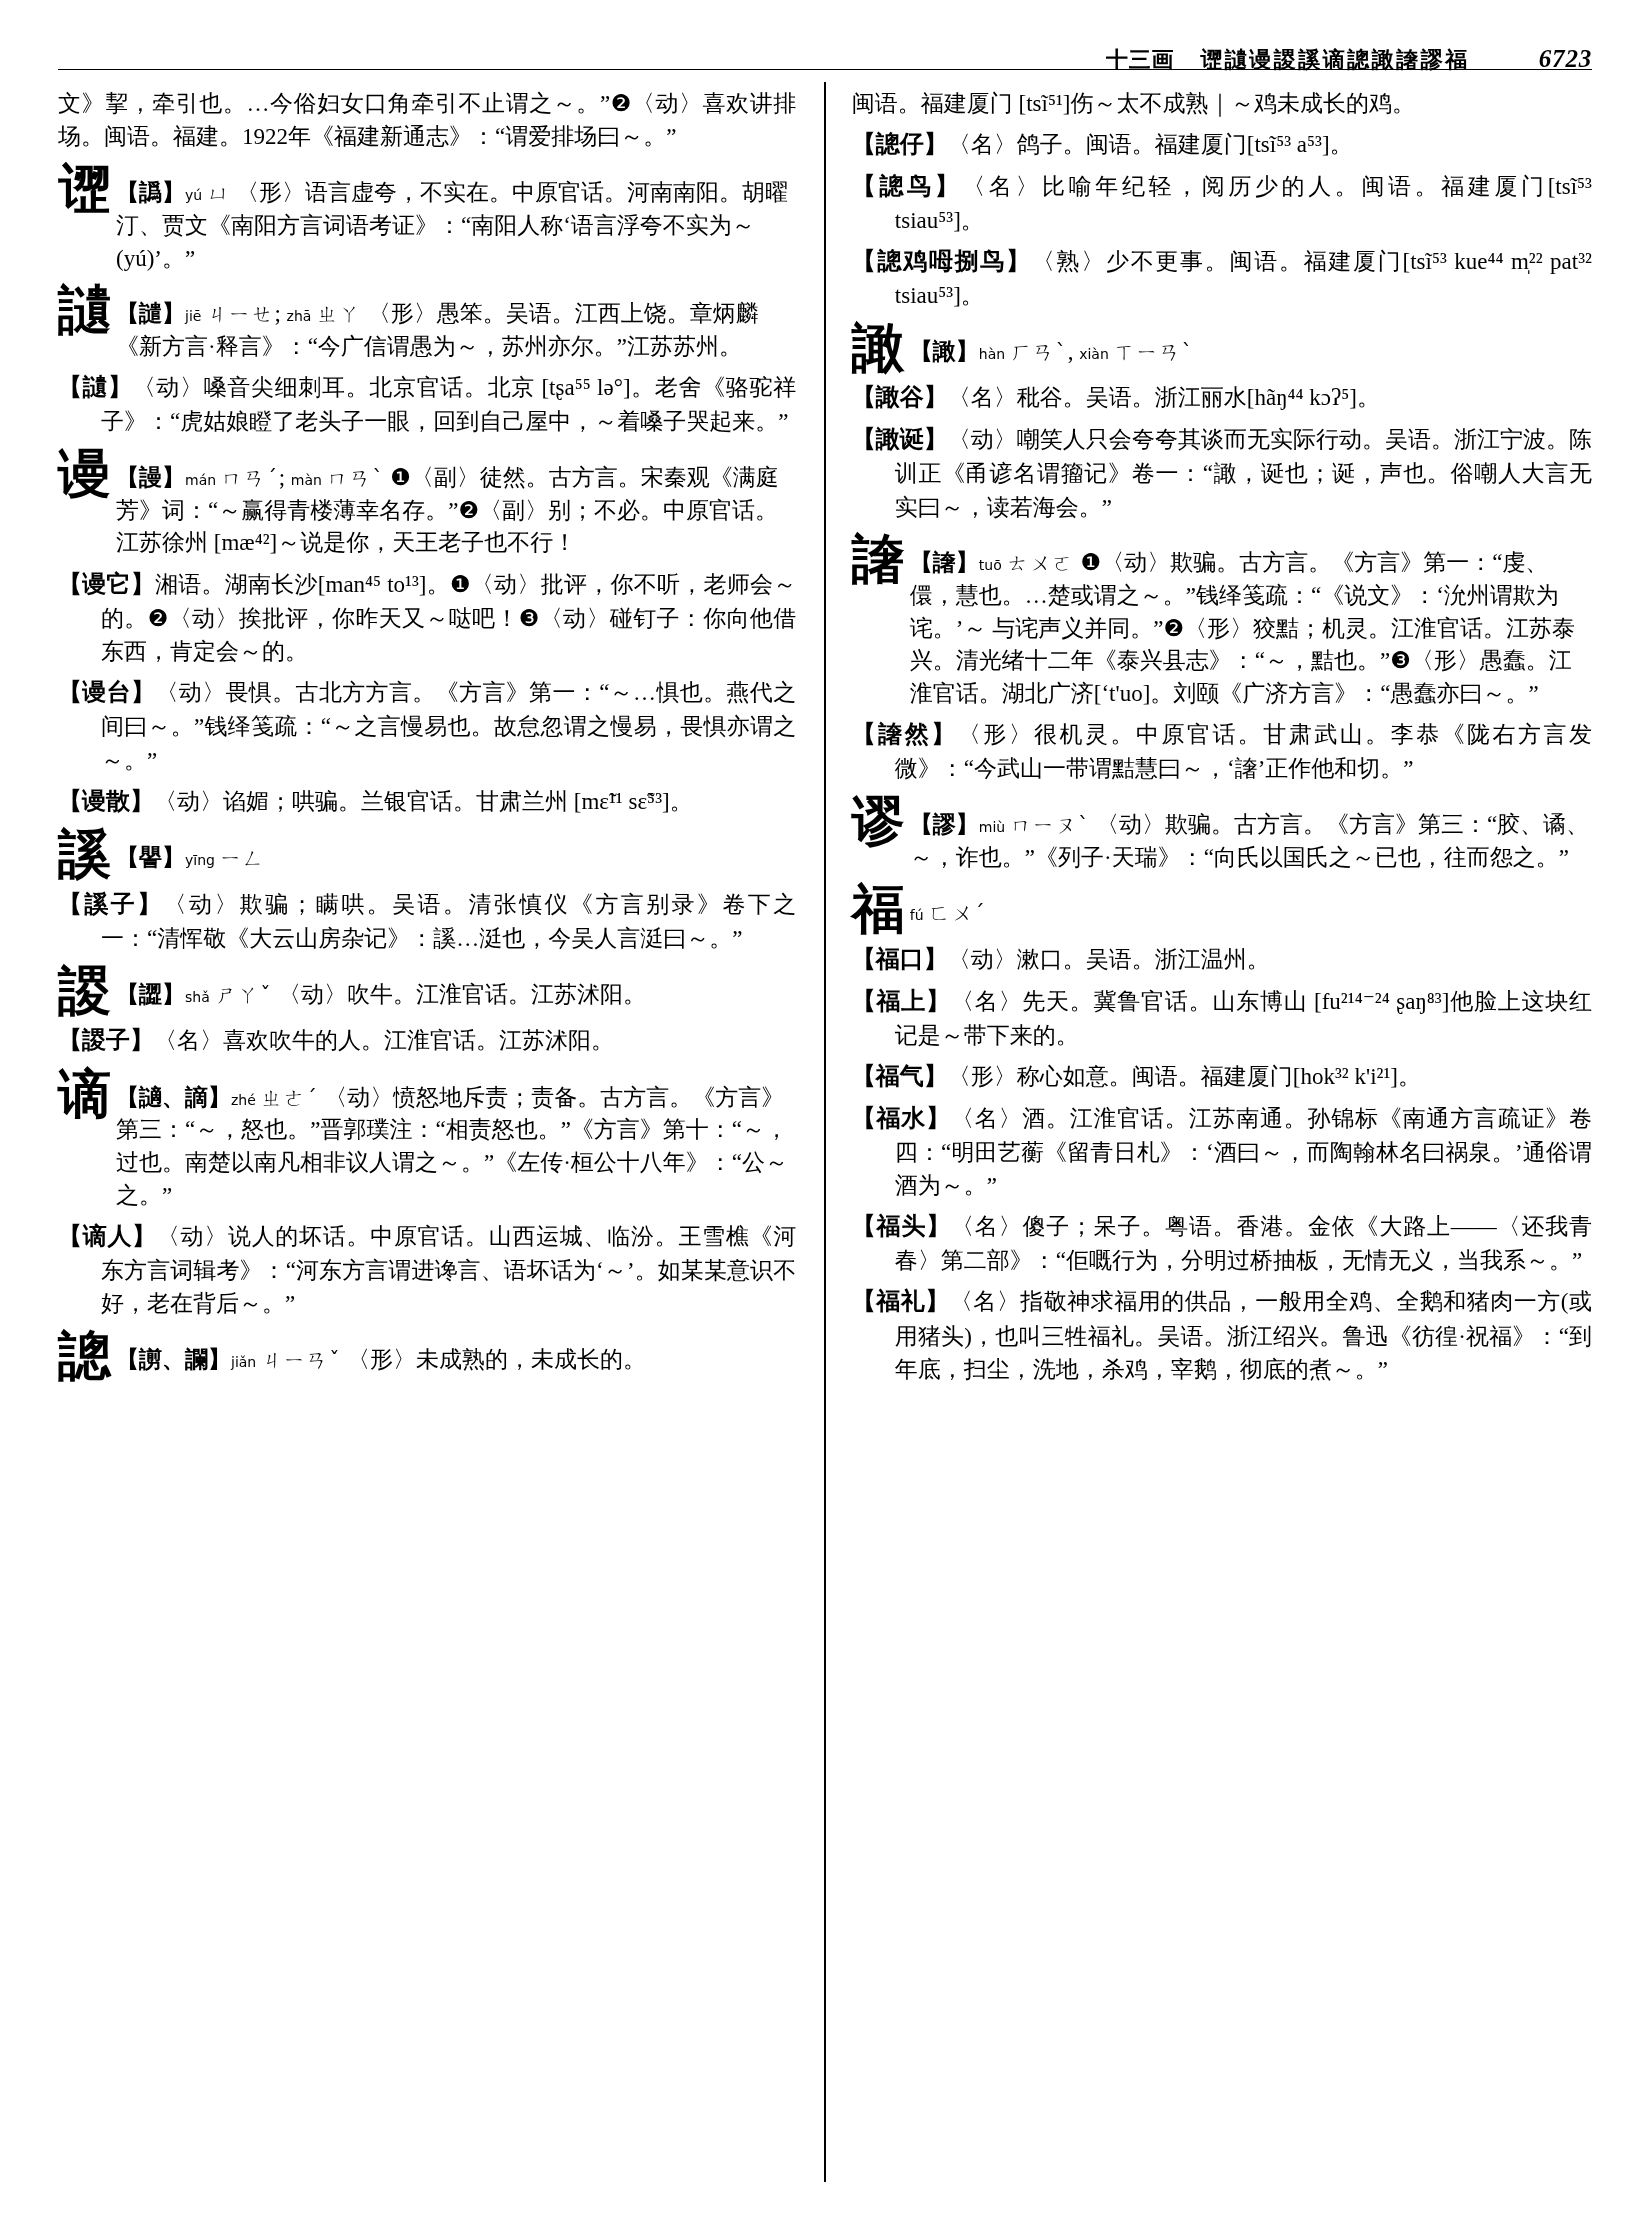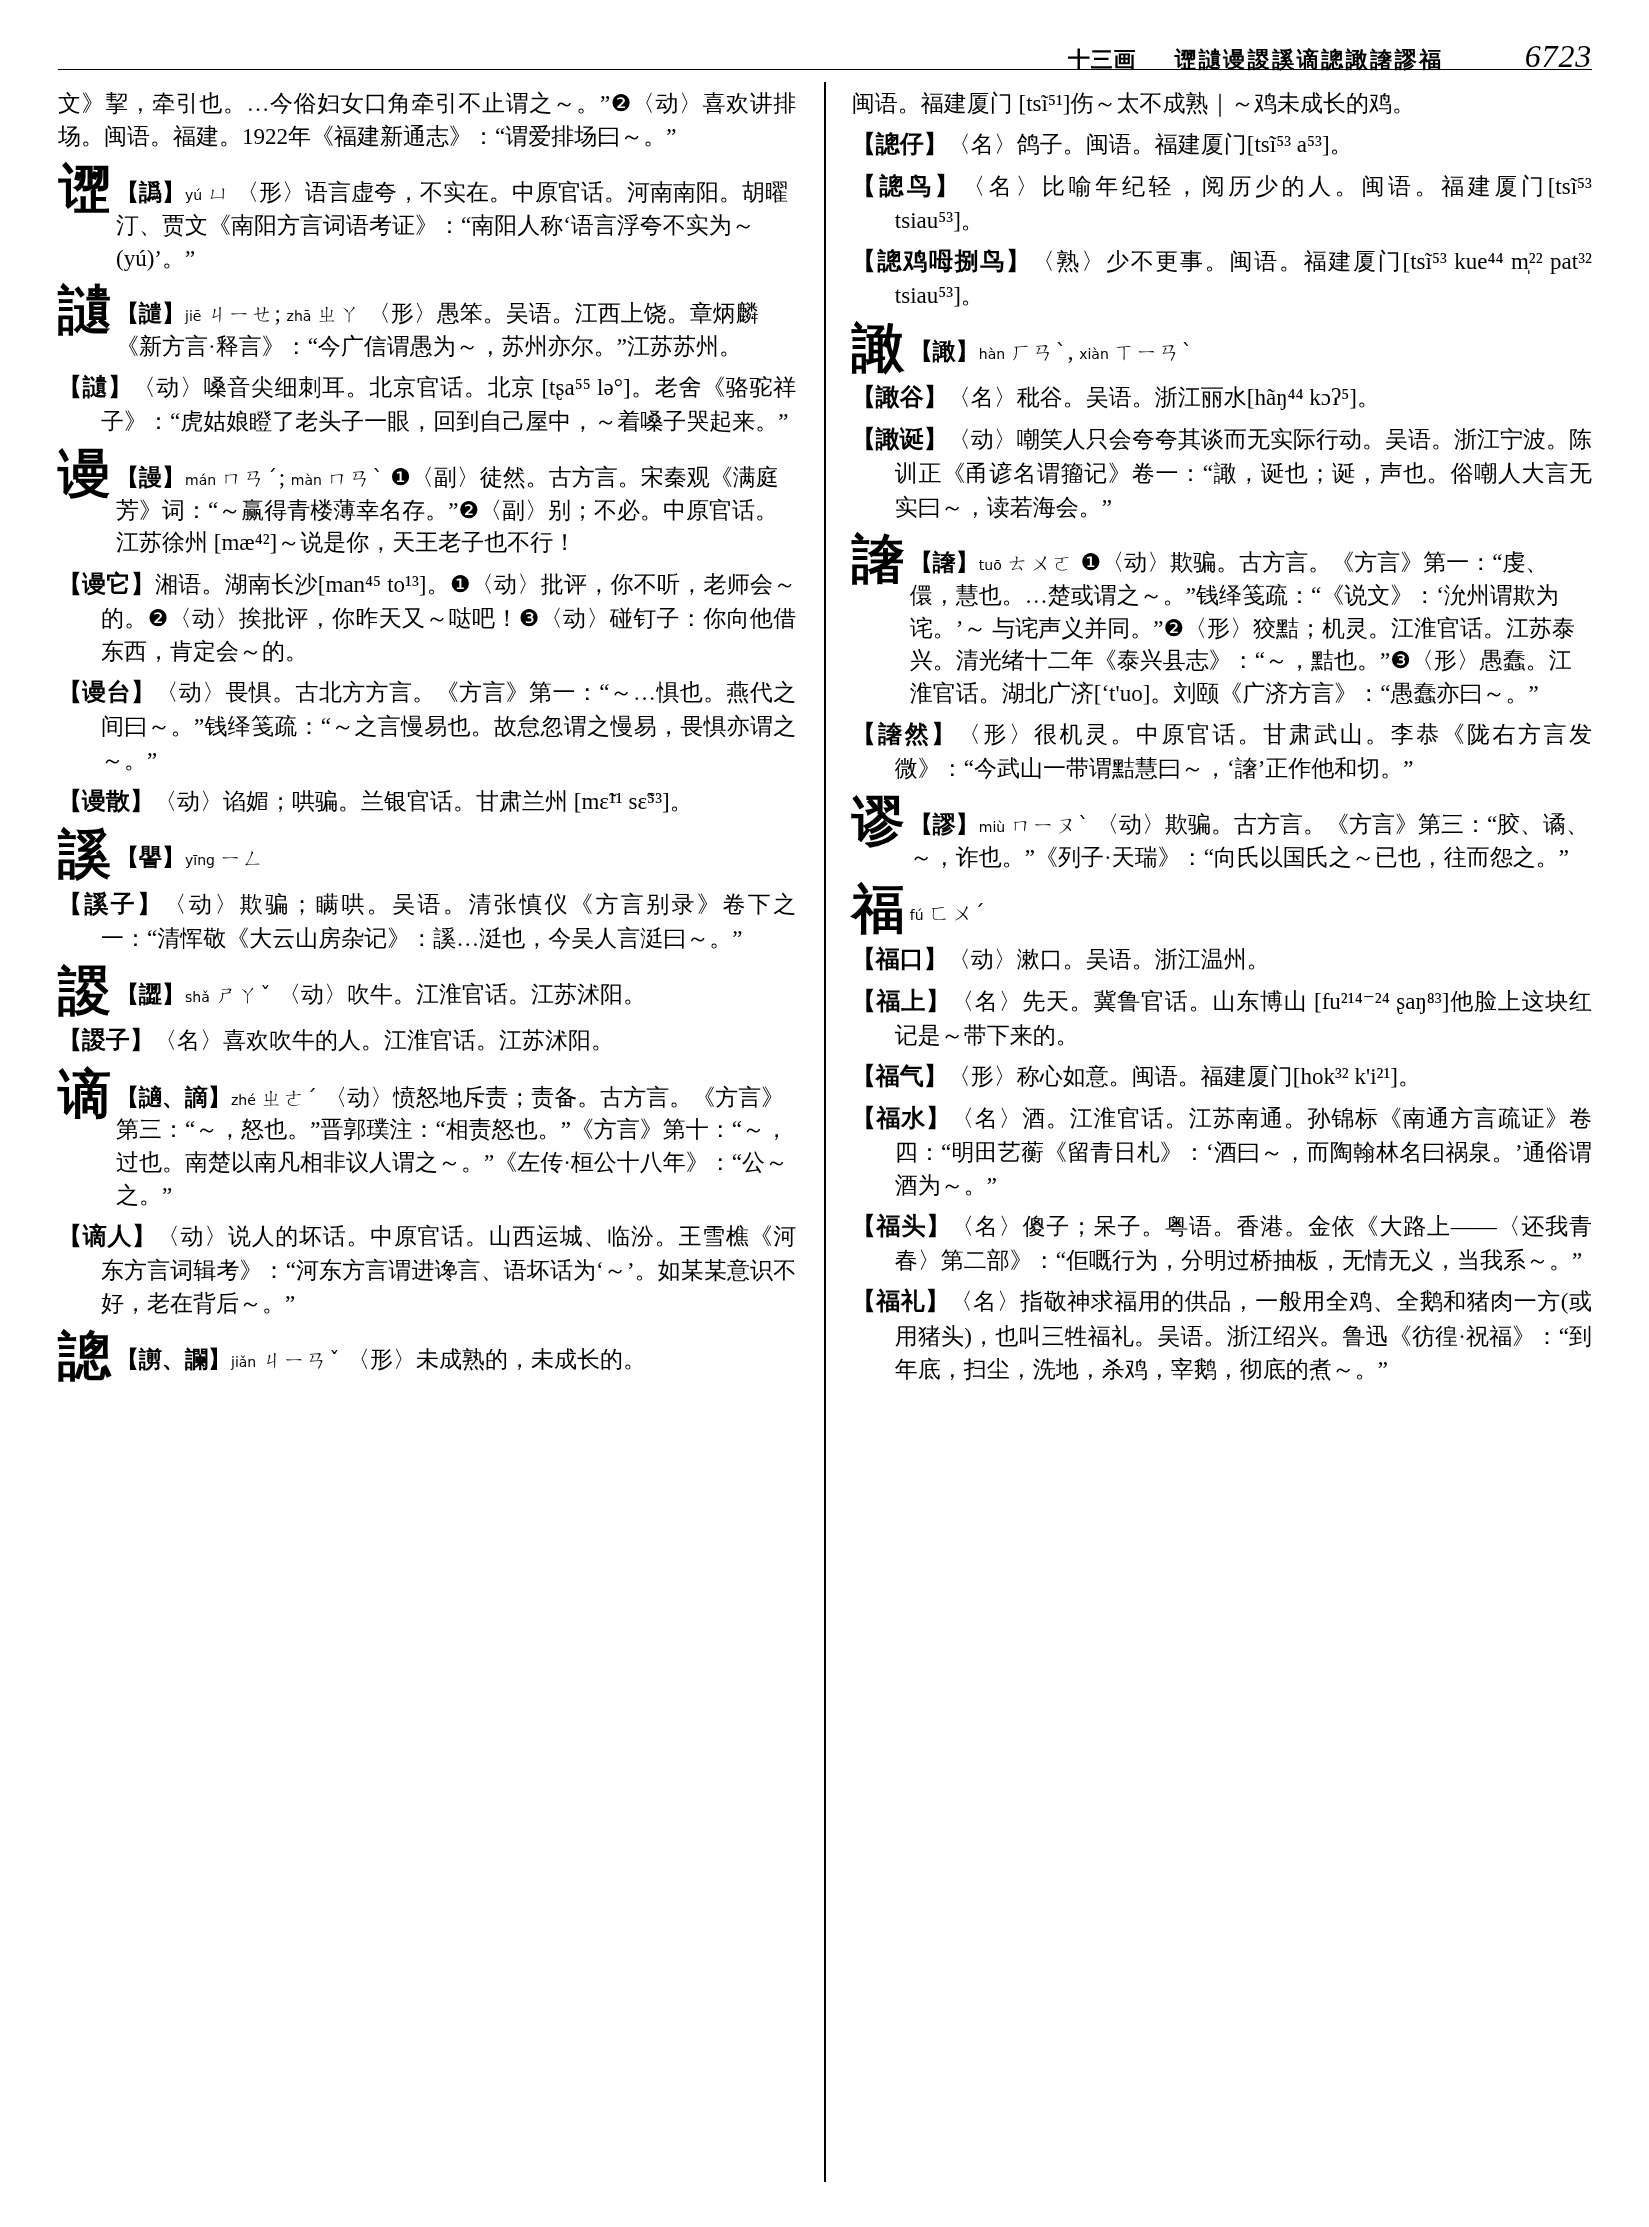--- a/index.html
+++ b/index.html
@@ -28,32 +28,32 @@
     position: relative;
     height: 43px;
     display: flex;
     align-items: flex-start;
     justify-content: flex-end;
     padding-right: 0;
   }
   .header-inner {
     display: flex;
     align-items: baseline;
-    gap: 38px;
+    gap: 26px;
     font-weight: bold;
     font-size: 22px;
     letter-spacing: 0.8px;
   }
   .hdr-stroke { font-size: 22px; }
   .hdr-chars { font-size: 22px; letter-spacing: 2.5px; margin-top: 24px; }
   .hdr-page {
     font-family: "Liberation Serif", serif;
     font-style: italic;
-    font-size: 32px;
-    font-weight: normal;
+    font-size: 25px;
+    font-weight: bold;
     margin-left: 43px;
   }
   .rule {
     border: 0;
     border-top: 1.6px solid #000;
     margin: 5px 0 0 0;
   }
   
   .body {
     position: relative;

